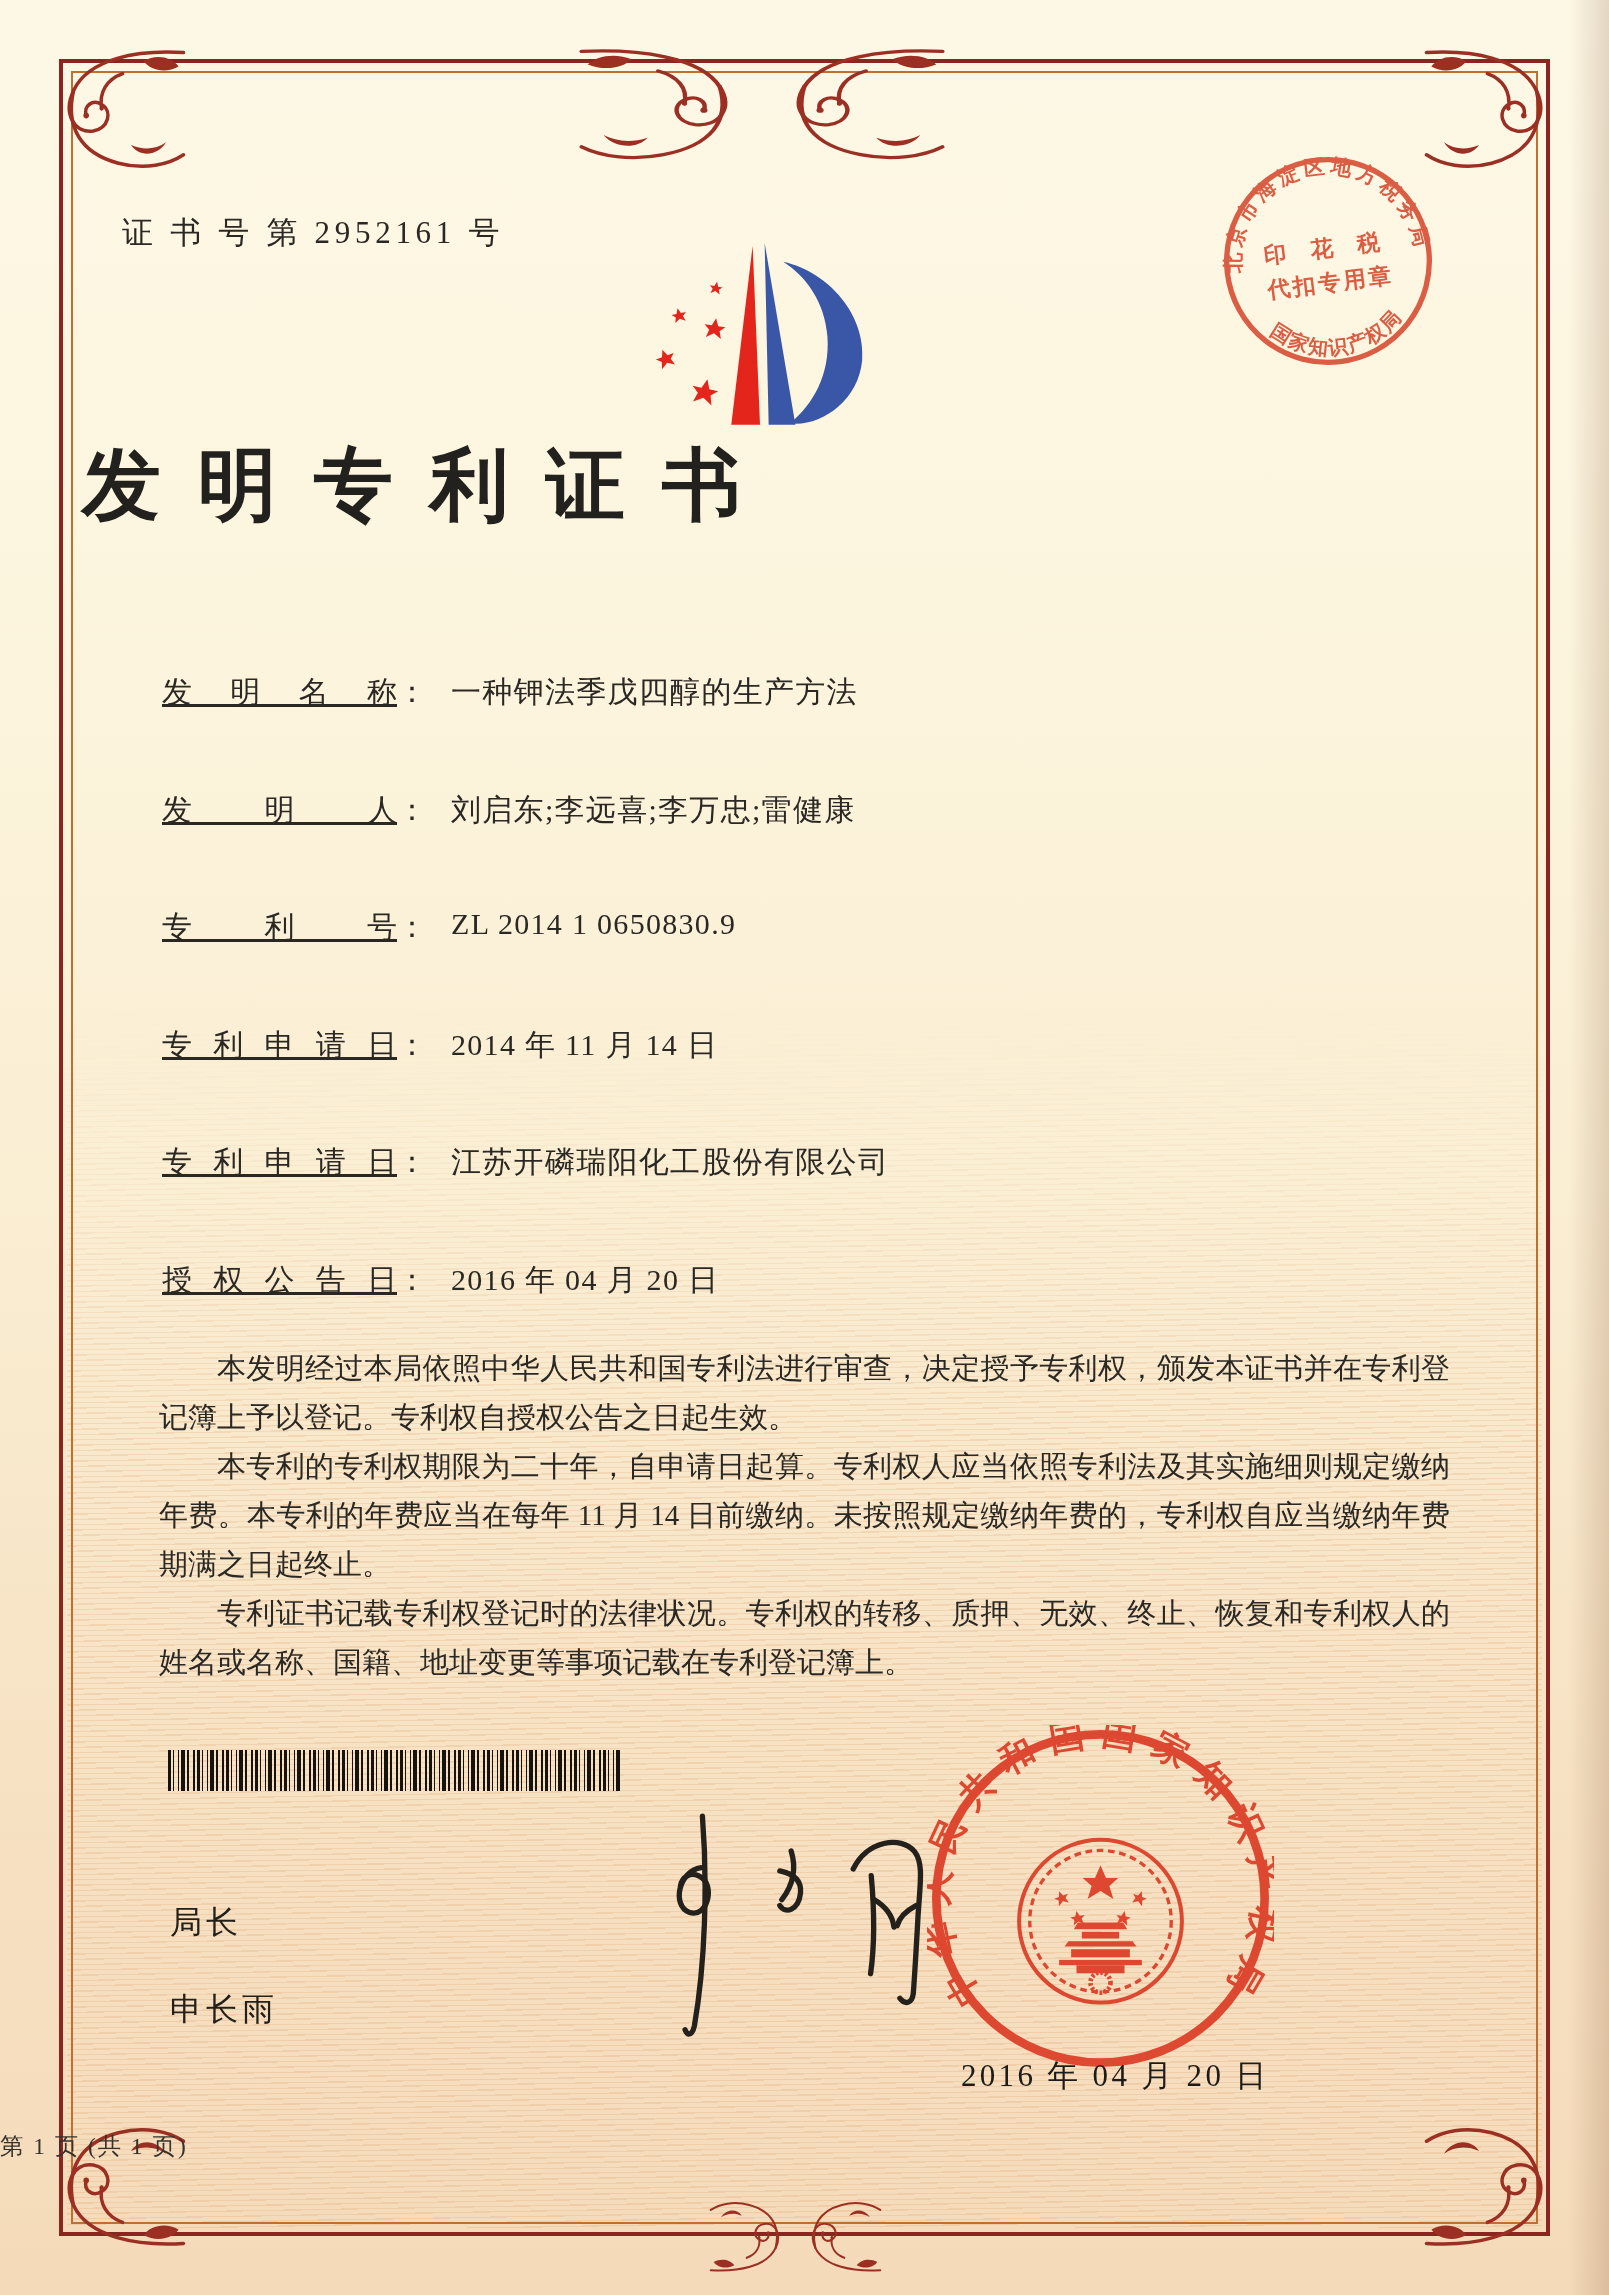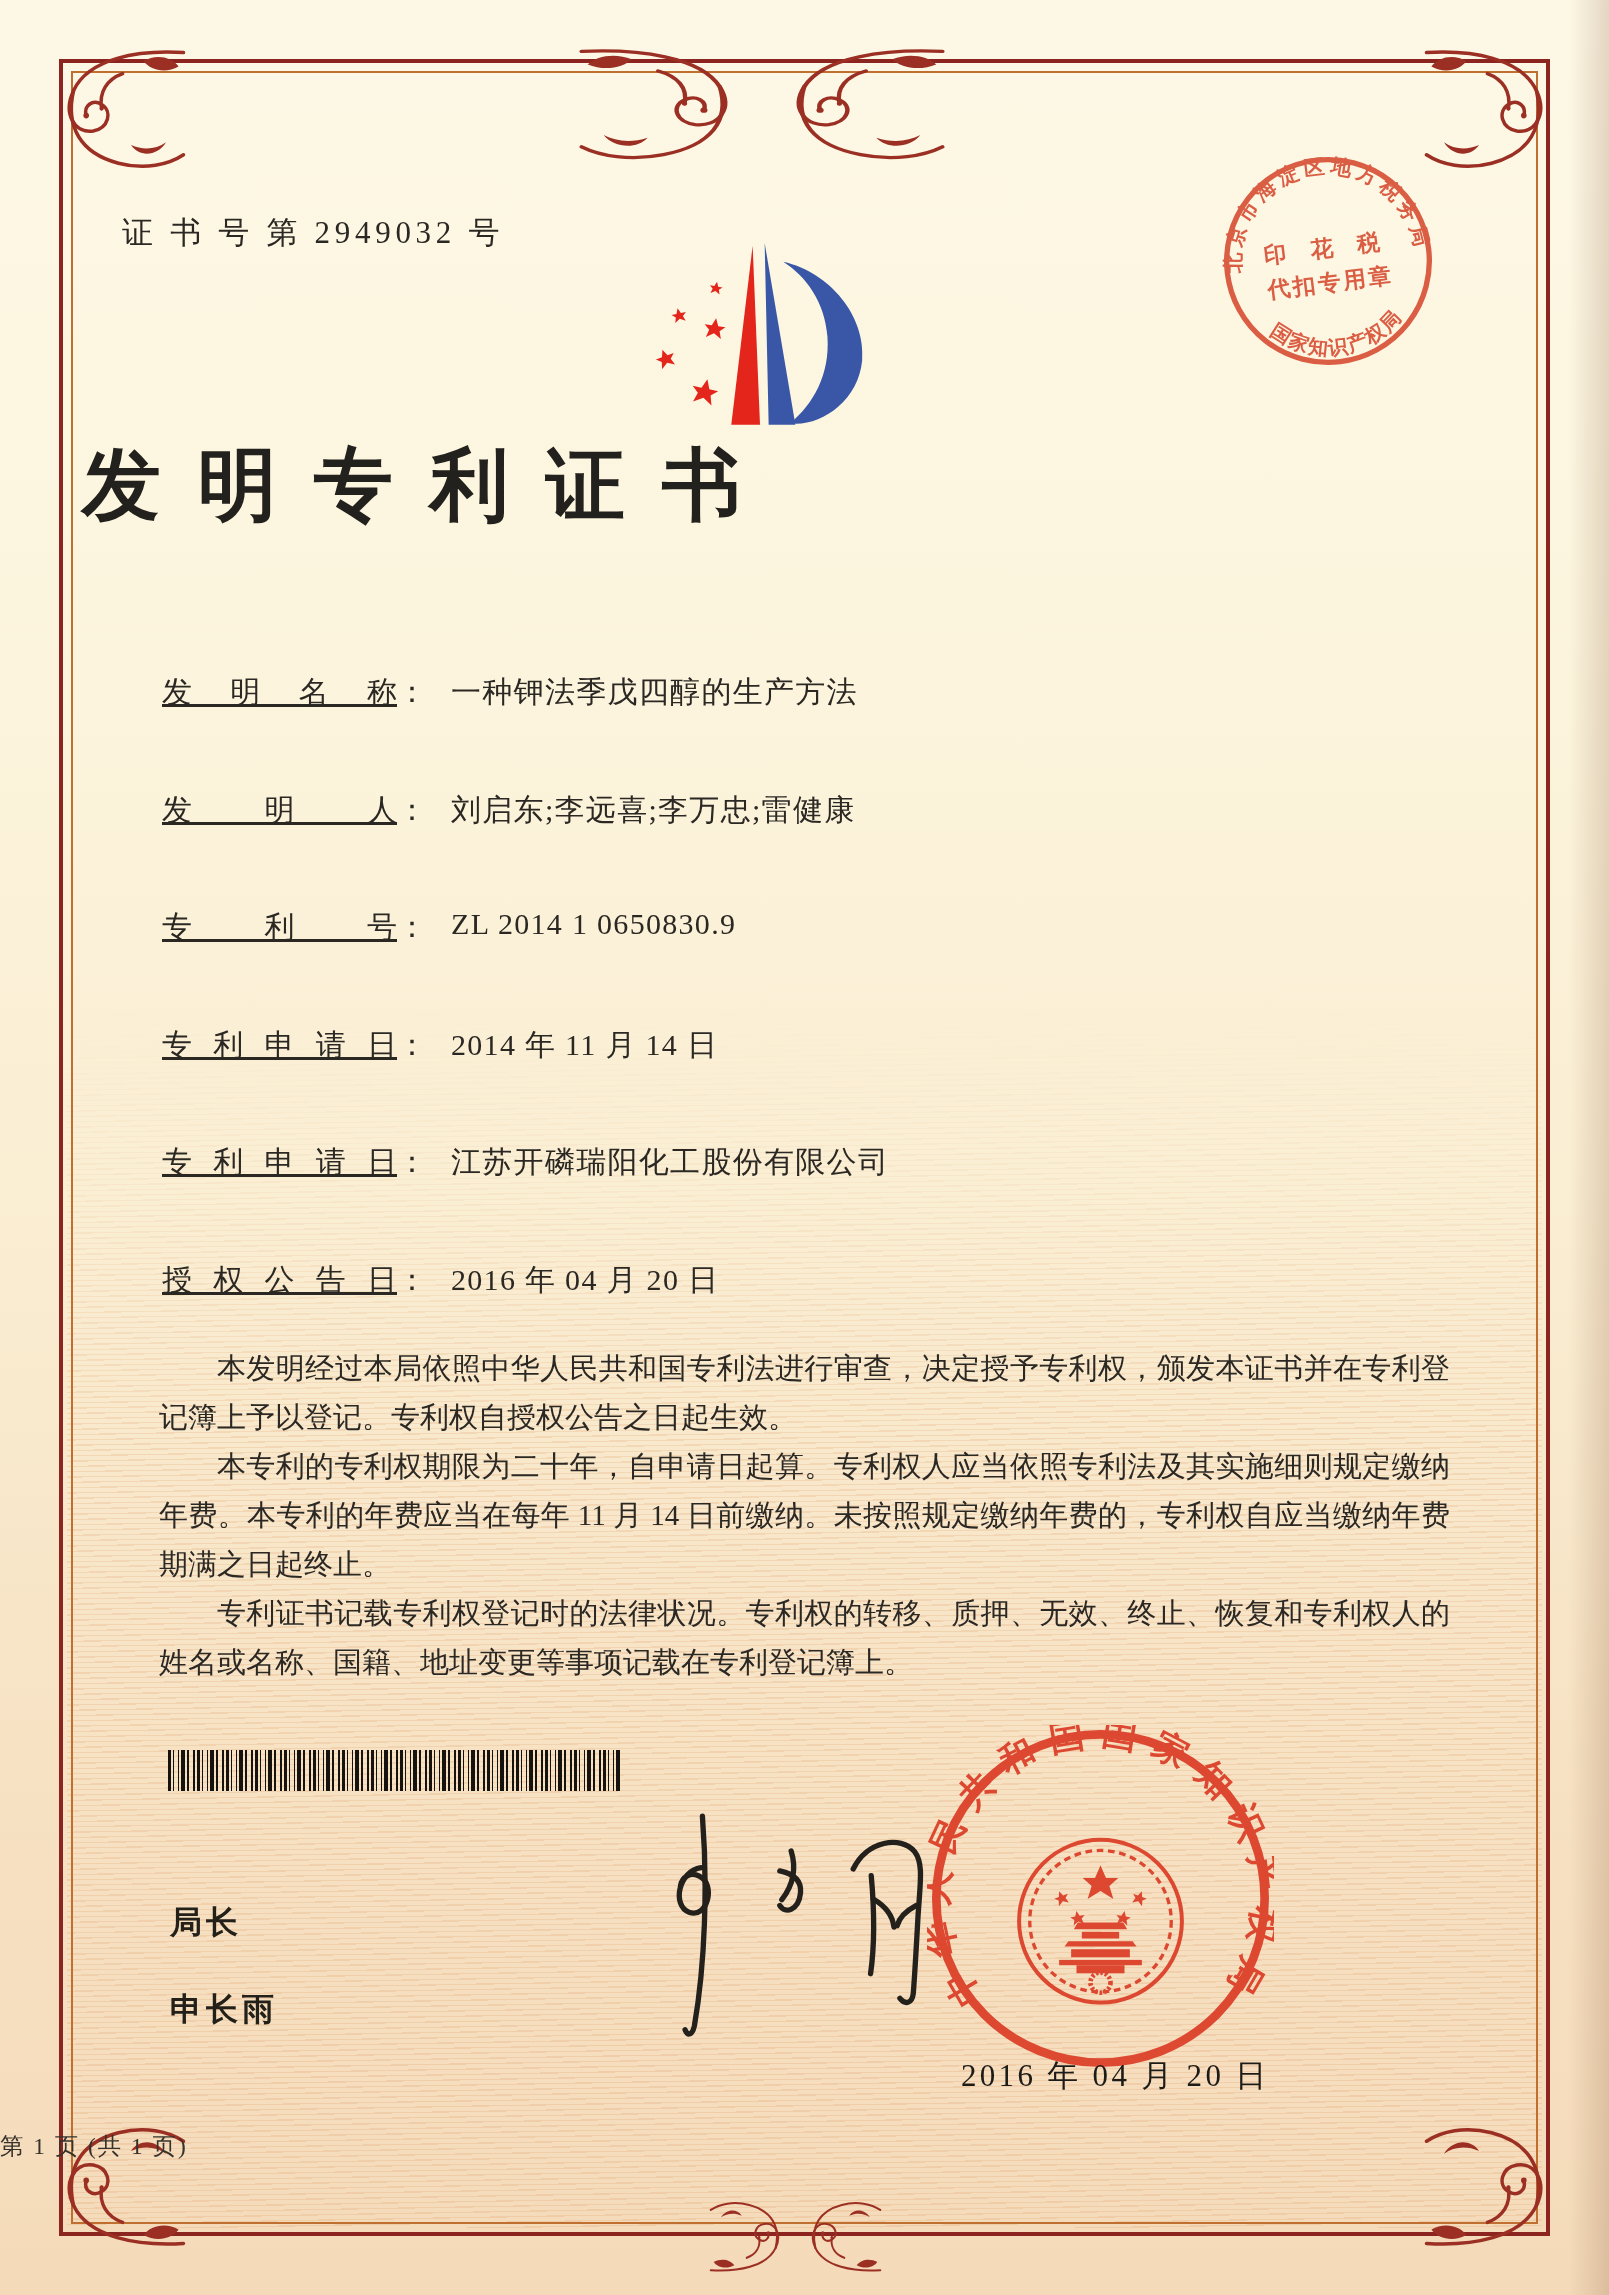--- a/index.html
+++ b/index.html
@@ -39,21 +39,21 @@
   .barcode{ left:168px; top:1750px; width:452px; height:41px; z-index:3;
     background-image:repeating-linear-gradient(90deg,
       #151210 0 2.7px, transparent 2.7px 4.7px,
       #151210 4.7px 6px, transparent 6px 10px,
       #151210 10px 11.4px, transparent 11.4px 13.4px,
       #151210 13.4px 17.4px, transparent 17.4px 19.4px,
       #151210 19.4px 21px, transparent 21px 25px,
       #151210 25px 27px, transparent 27px 29px);
   }
   
-  .sig-label{ left:170px; font-size:32px; font-weight:700; z-index:3; letter-spacing:4px;
+  .sig-label{ left:170px; font-size:32px; font-weight:400; z-index:3; letter-spacing:4px;
               font-family:"Liberation Sans","DejaVu Sans",sans-serif; color:#232019;}
   .seal-date{ left:961px; top:2055px; font-size:31px; letter-spacing:3.3px; z-index:5; color:#1d1b18; white-space:nowrap;}
   .footer{ left:0; right:153px; top:2130px; text-align:left; font-size:23.4px; letter-spacing:2px; z-index:3; color:#35312b;}
   svg text{ font-family:"Liberation Serif","DejaVu Serif",serif; }
 </style>
 </head>
 <body>
 
 <div class="page">
 
@@ -91,21 +91,21 @@
 
   <svg class="abs ornament" style="left:548px;top:41px" width="428" height="144" viewBox="0 0 640 216">
     <use href="#flourish" transform="translate(320,-2) scale(-1.32,0.98)"></use>
     <use href="#flourish" transform="translate(320,-2) scale(1.32,0.98)"></use>
   </svg>
   <svg class="abs ornament" style="left:635px;top:2179px" width="321" height="100" viewBox="0 0 480 150">
     <use href="#flourish" transform="translate(240,148) scale(-0.62,-0.62)"></use>
     <use href="#flourish" transform="translate(240,148) scale(0.62,-0.62)"></use>
   </svg>
 
-  <div class="abs cert-no">证 书 号 第 2949032 号</div>
+  <div class="abs cert-no">证 书 号 第 2952161 号</div>
 
   <svg class="abs" style="left:651px;top:235px;z-index:3" width="234" height="197" viewBox="0 0 350 295">
     <use href="#star" transform="translate(97,80) scale(1.0) rotate(10)" fill="#e3251c"></use>
     <use href="#star" transform="translate(42,121) scale(1.15) rotate(-12)" fill="#e3251c"></use>
     <use href="#star" transform="translate(95,141) scale(1.65) rotate(8)" fill="#e3251c"></use>
     <use href="#star" transform="translate(22,186) scale(1.5) rotate(-20)" fill="#e3251c"></use>
     <use href="#star" transform="translate(80,236) scale(2.05) rotate(12)" fill="#e3251c"></use>
     <polygon points="152,16 120,284 163,284" fill="#e3251c"></polygon>
     <polygon points="170,12 176,284 216,284" fill="#3a57a7"></polygon>
     <path d="M 198 40 C 268 56 322 122 316 188 C 310 250 252 288 208 282 C 242 254 268 210 264 152 C 260 100 232 62 198 40 Z" fill="#3a57a7"></path>

